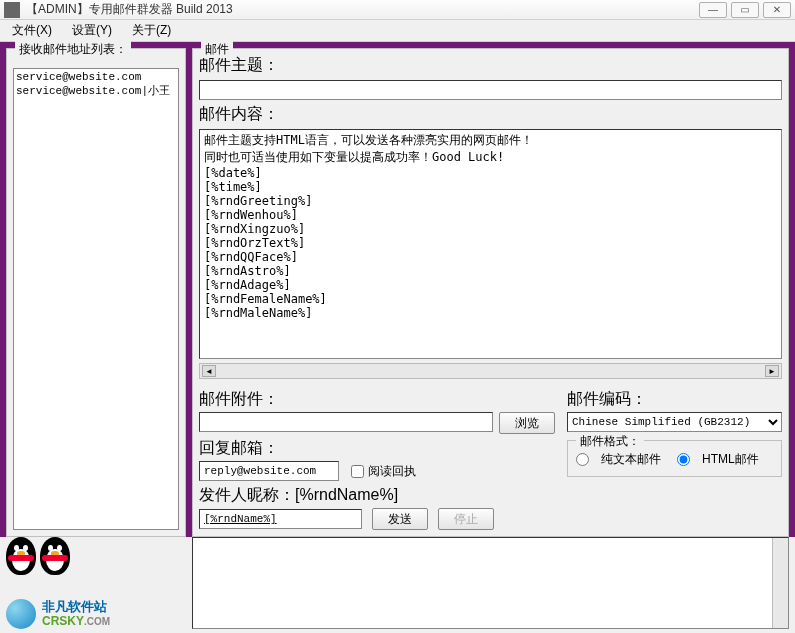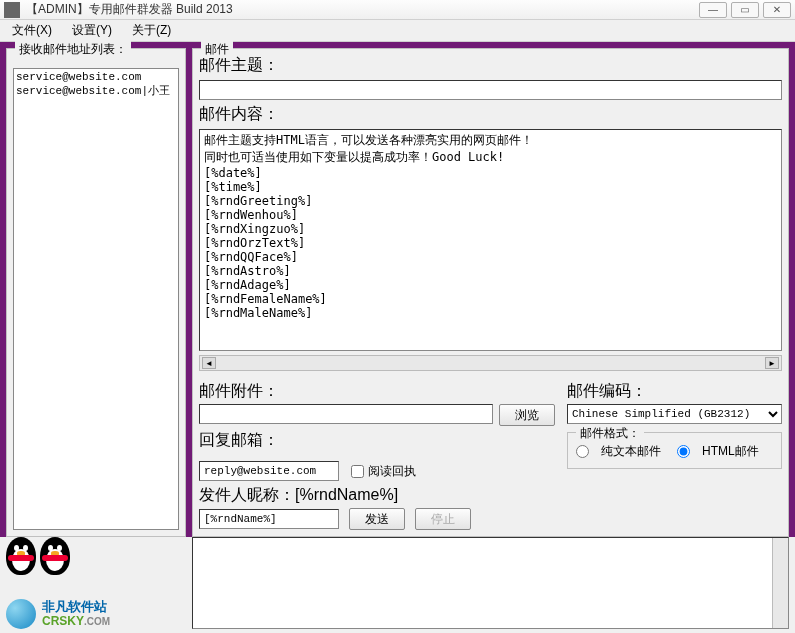--- a/index.html
+++ b/index.html
@@ -43,29 +43,29 @@
 
 .lower { display: flex; gap: 12px; margin-top: 6px; }
 .lower-left { flex: 1; display: flex; flex-direction: column; gap: 4px; }
 .lower-right { width: 215px; display: flex; flex-direction: column; gap: 8px; }
 .attach-row { display: flex; flex-direction: column; gap: 2px; }
 .attach-line { display: flex; gap: 6px; }
 .attach-line .txt { flex: 1; }
 .btn { min-width: 56px; height: 22px; border: 1px solid #888; background: linear-gradient(#fdfdfd,#e4e4e4); font-size: 12px; cursor: pointer; border-radius: 2px; }
 .btn:disabled { color: #aaa; }
 
-.reply-row { display: flex; flex-direction: column; gap: 10px; }
+.reply-row { display: flex; flex-direction: column; gap: 2px; }
 .reply-line { display: flex; gap: 12px; align-items: center; }
 .reply-line .txt { width: 140px; }
 .chk { display: flex; align-items: center; gap: 4px; }
 .chk input { width: 13px; height: 13px; }
 
 .sender-row { display: flex; flex-direction: column; gap: 2px; }
 .sender-line { display: flex; gap: 10px; align-items: center; }
-.sender-line .txt { width: 140px; }
+.sender-line .txt { width: 163px; text-decoration: underline; }
 
 .encode-row .lbl { margin-bottom: 2px; display: block; }
 .select { width: 100%; height: 20px; border: 1px inset #888; background: #fff; font-family: "Courier New", monospace; font-size: 11px; }
 
 .format-fs { border: 1px solid #c0c0c0; padding: 10px 8px 8px 8px; position: relative; }
 .format-fs .legend { position: absolute; top: -8px; left: 8px; background: #f0f0f0; padding: 0 4px; font-size: 12px; }
 .radios { display: flex; gap: 16px; align-items: center; }
 .radios label { display: flex; align-items: center; gap: 12px; font-size: 12px; }
 
 

